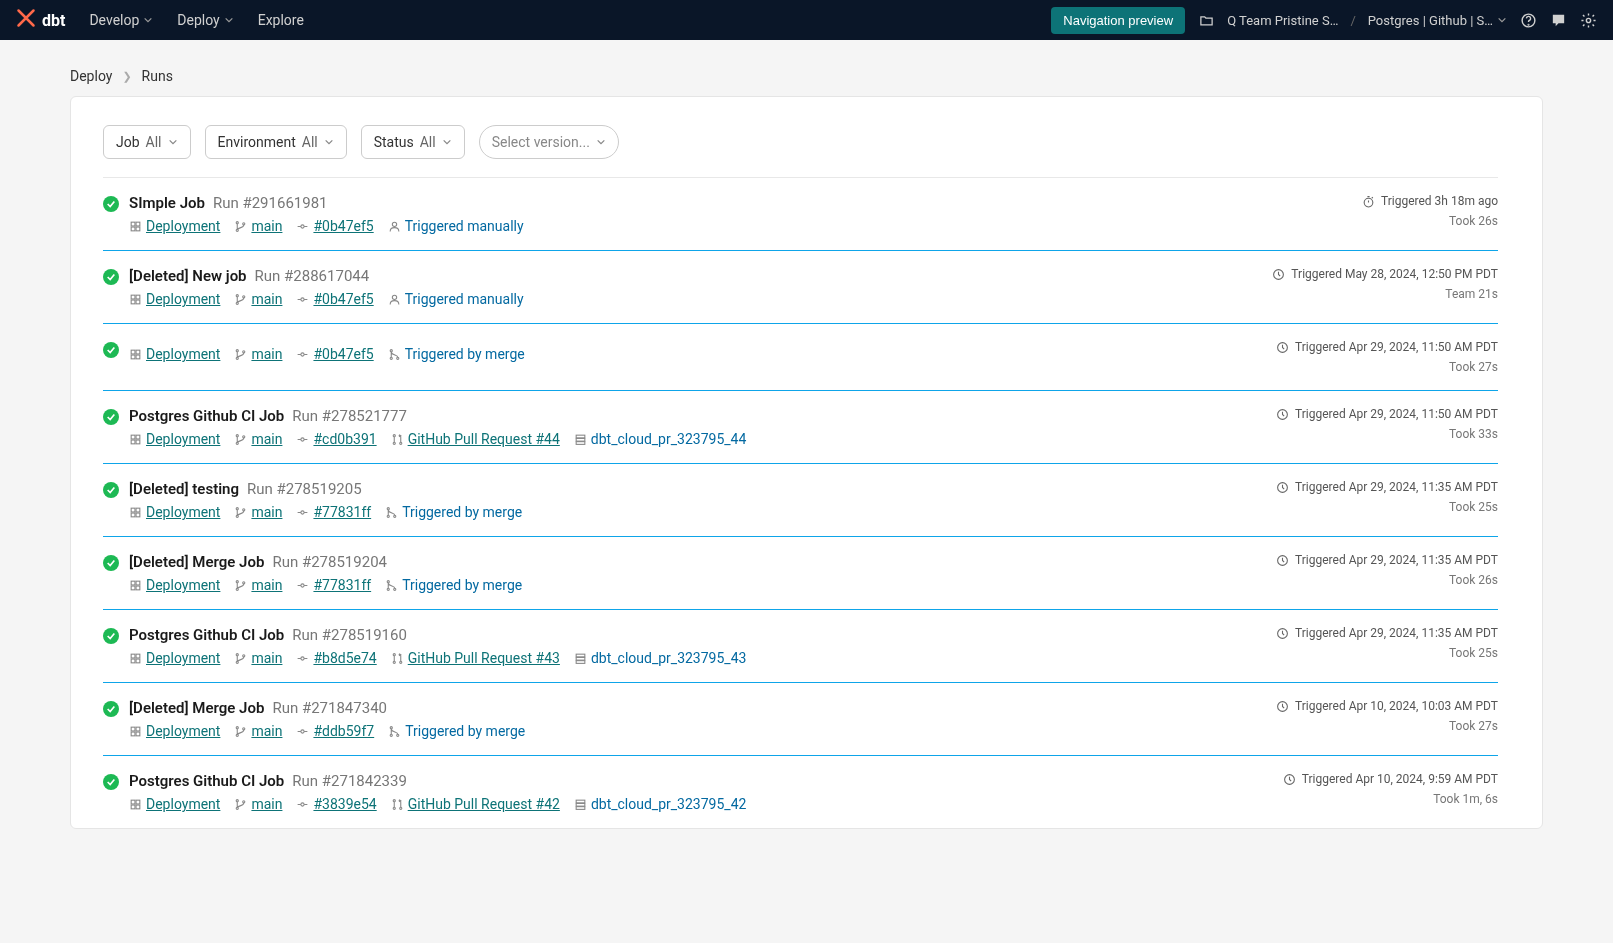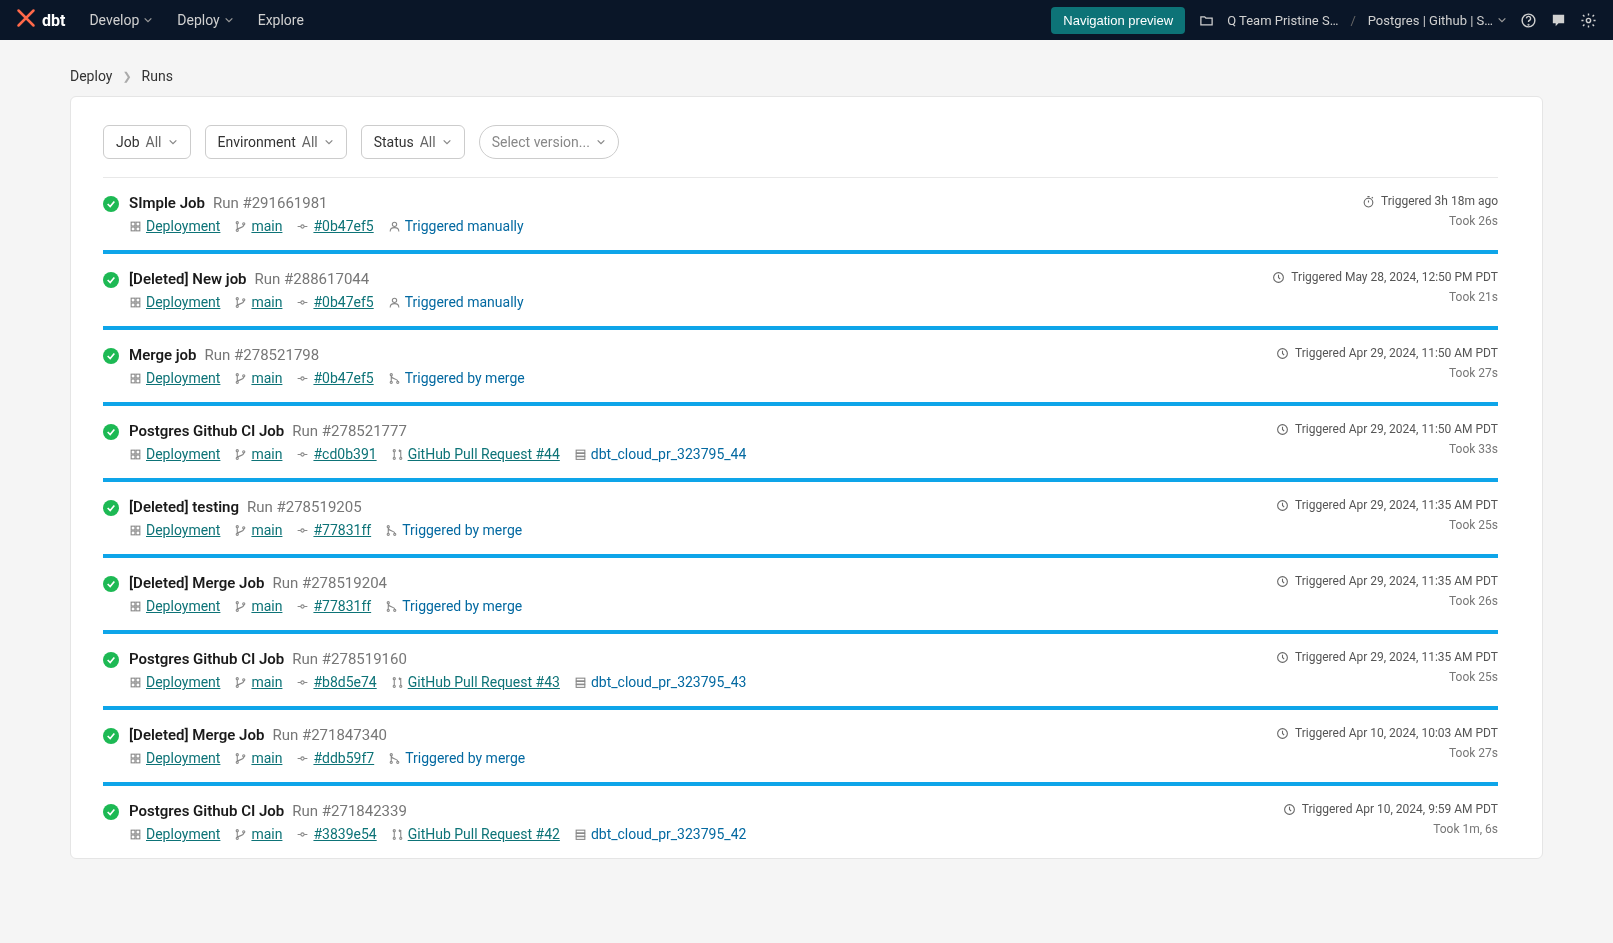--- a/index.html
+++ b/index.html
@@ -26,21 +26,21 @@
 .card { background:#fff; border:1px solid #e5e5e5; border-radius:6px; padding:28px 44px 0 32px; }
 
 
 .filters { display:flex; gap:14px; margin-bottom:18px; }
 .filter-pill { border:1px solid #ccc; border-radius:6px; padding:8px 12px; display:flex; align-items:center; gap:6px; font-size:14px; cursor:pointer; background:#fff; }
 .filter-pill .label { color:#333; }
 .filter-pill .value { color:#666; }
 .filter-pill .chev { color:#888; }
 
 
-.run-row { border-top:4px solid #0ea5e9; padding:16px 0; display:flex; justify-content:space-between; align-items:flex-start; }
+.run-row { border-top:1px solid #0ea5e9; padding:16px 0; display:flex; justify-content:space-between; align-items:flex-start; }
 .run-row:first-of-type { border-top:1px solid #e8e8e8; }
 .run-left { display:flex; gap:10px; }
 .status-dot { width:16px; height:16px; border-radius:50%; background:#1db954; display:flex; align-items:center; justify-content:center; flex-shrink:0; margin-top:2px; }
 .status-dot svg { width:10px; height:10px; }
 .run-info {}
 .run-title-line { display:flex; align-items:baseline; gap:8px; }
 .job-name { font-weight:600; font-size:15px; }
 .run-id { color:#777; font-size:15px; }
 .meta-line { display:flex; align-items:center; gap:14px; margin-top:6px; font-size:14px; color:#666; }
 .meta-item { display:flex; align-items:center; gap:4px; }
@@ -289,35 +289,31 @@
     <div class="run-right">
       <div class="right-line">
               <span class="meta-icon">
                 <svg width="13" height="13" viewBox="0 0 24 24" fill="none" stroke="#666" stroke-width="2">
                   <circle cx="12" cy="12" r="9"></circle>
                   <path d="M12 7 V12 L15 15"></path>
                 </svg>
               </span>
               <span>Triggered May 28, 2024, 12:50 PM PDT</span>
             </div>
-      <div class="right-line2">Took 21s</div>
+      <div class="right-line2">Team 21s</div>
     </div>
   </div>
         <div class="run-row">
     <div class="run-left">
       <div class="status-dot">
               <svg viewBox="0 0 12 12">
                 <path d="M2 6 L5 9 L10 3" stroke="#fff" stroke-width="2" fill="none"></path>
               </svg>
             </div>
       <div class="run-info">
-        <div class="run-title-line">
-          <span class="job-name">Merge job</span>
-          <span class="run-id">Run #278521798</span>
-        </div>
         <div class="meta-line">
                 <span class="meta-item">
                   <span class="meta-icon">
                     <svg width="13" height="13" viewBox="0 0 24 24" fill="none" stroke="#888" stroke-width="2">
                       <rect x="4" y="4" width="7" height="7"></rect>
                       <rect x="13" y="4" width="7" height="7"></rect>
                       <rect x="4" y="13" width="7" height="7"></rect>
                       <rect x="13" y="13" width="7" height="7"></rect>
                     </svg>
                   </span>

